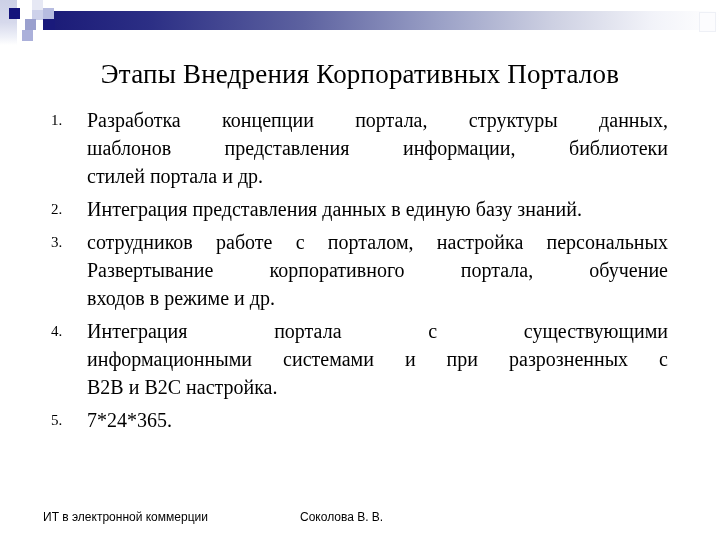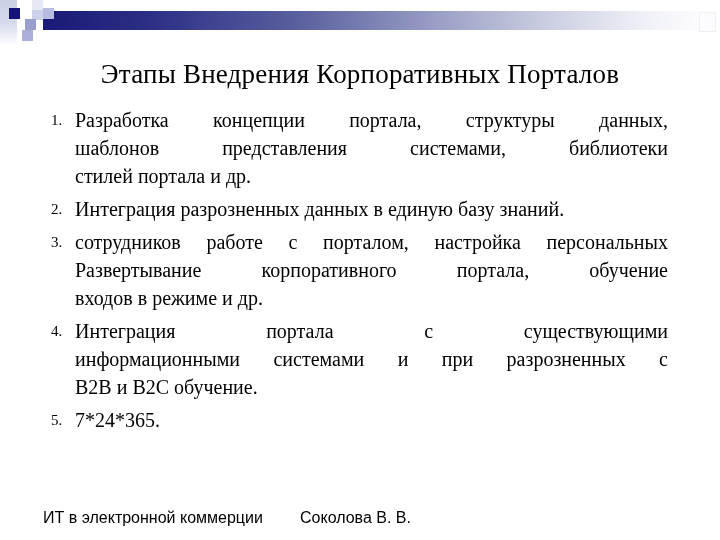--- a/index.html
+++ b/index.html
@@ -69,32 +69,33 @@
     left: 1px; top: 0;
     font-size: 15px;
     line-height: 29px;
     color: #000;
   }
   .step-line {
     height: 28px;
     text-align: justify;
     text-align-last: justify;
     overflow: hidden;
+    margin-left: 12px;
   }
   .step-line.last {
     text-align: right;
     text-align-last: left;
   }
 
   
   .footer-text {
     position: absolute;
     top: 510px;
     font-family: "Liberation Sans", "DejaVu Sans", sans-serif;
-    font-size: 16px;
+    font-size: 12px;
     line-height: 15px;
     color: #000;
   }
   .footer-left   { left: 43px; }
   .footer-center { left: 300px; }
 </style>
 </head>
 <body>
 
 <div class="slide">
@@ -109,38 +110,38 @@
   <div class="sq sq-mid"></div>
   <div class="sq sq-lav"></div>
   <div class="sq sq-faint"></div>
 
   <h1 class="title">Этапы Внедрения Корпоративных Порталов</h1>
 
   <ol class="steps">
       <li class="step">
         <span class="step-number">1.</span>
         <div class="step-line">Разработка концепции портала, структуры данных,</div>
-        <div class="step-line">шаблонов представления системами, библиотеки</div>
+        <div class="step-line">шаблонов представления информации, библиотеки</div>
         <div class="step-line last">стилей портала и др.</div>
       </li>
       <li class="step">
         <span class="step-number">2.</span>
-        <div class="step-line last">Интеграция разрозненных данных в единую базу знаний.</div>
+        <div class="step-line last">Интеграция представления данных в единую базу знаний.</div>
       </li>
       <li class="step">
         <span class="step-number">3.</span>
         <div class="step-line">сотрудников работе с порталом, настройка персональных</div>
         <div class="step-line">Развертывание корпоративного портала, обучение</div>
         <div class="step-line last">входов в режиме и др.</div>
       </li>
       <li class="step">
         <span class="step-number">4.</span>
         <div class="step-line">Интеграция портала с существующими</div>
         <div class="step-line">информационными системами и при разрозненных с</div>
-        <div class="step-line last">B2B и B2C обучение.</div>
+        <div class="step-line last">B2B и B2C настройка.</div>
       </li>
       <li class="step">
         <span class="step-number">5.</span>
         <div class="step-line last">7*24*365.</div>
       </li>
     </ol>
 
   <div class="footer-text footer-left">ИТ в электронной коммерции</div>
   <div class="footer-text footer-center">Соколова В. В.</div>
 

